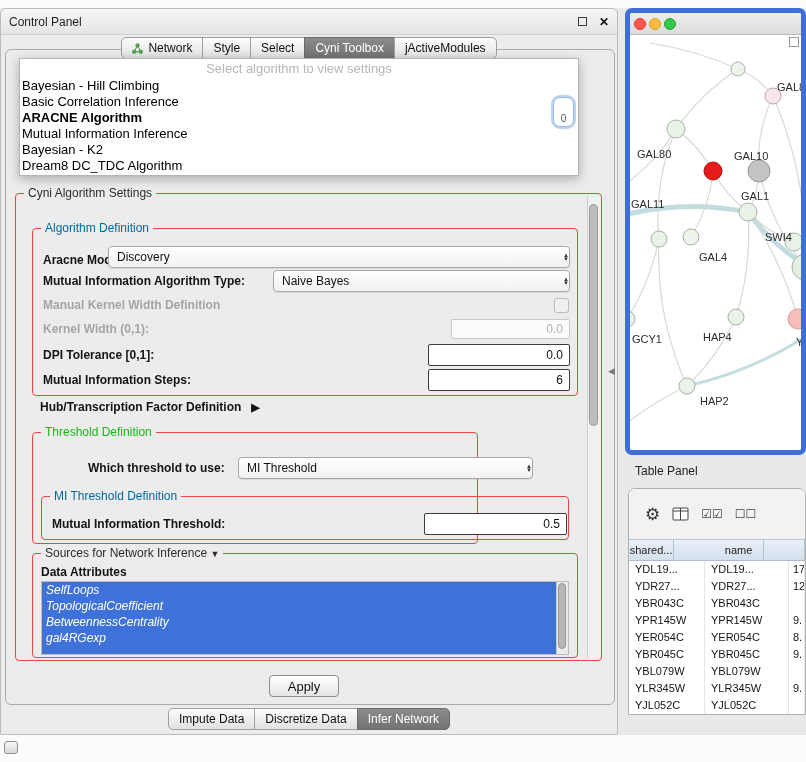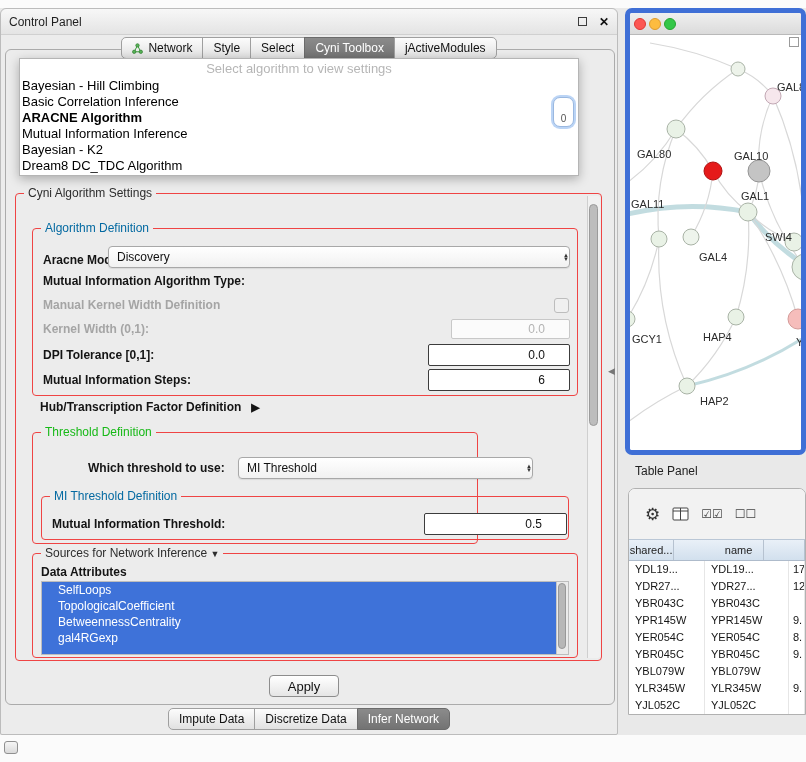--- a/index.html
+++ b/index.html
@@ -40,21 +40,21 @@
   .settings-group { left:14px; top:184px; width:587px; height:468px; }
   .v-scrollbar { position:absolute; top:2px; right:1px; width:13px; height:462px; background:#f1f1f1; border-left:1px solid #cfcfcf; border-radius:0 3px 3px 0; }
   .v-thumb { position:absolute; top:8px; left:1px; width:9px; height:222px; background:#bdbdbd; border:1px solid #9b9b9b; border-radius:6px; }
 
   .lbl { position:absolute; font-size:12px; font-weight:bold; color:#141414; white-space:nowrap; }
   .lbl.disabled { color:#a5a5a5; }
 
   .combo { position:absolute; height:22px; background:linear-gradient(#ffffff,#f1f1f1); border:1px solid #a8a8a8; border-radius:4px; display:flex; align-items:center; justify-content:space-between; font-size:12px; color:#111; padding:0 0 0 8px; box-shadow:0 1px 1px rgba(0,0,0,.08); }
   .combo .arrows { display:flex; flex-direction:column; align-items:center; line-height:4.5px; font-size:6px; color:#333; }
 
-  .field { position:absolute; height:22px; background:#fff; border:1px solid #3c3c3c; border-radius:2px; font-size:12px; color:#111; text-align:right; line-height:20px; padding:0 24px; }
+  .field { position:absolute; height:22px; background:#fff; border:1px solid #3c3c3c; border-radius:2px; font-size:12px; color:#111; text-align:right; line-height:20px; padding:0 6px; }
   .field.disabled { border-color:#c8c8c8; color:#b3b3b3; background:#fbfbfb; line-height:18px; }
 
   .alg-group { left:16px; top:34px; width:546px; height:168px; }
   .lbl-aracne { left:10px; top:24px; }
   #combo-aracne { left:75px; top:17px; width:462px; }
   .lbl-mitype { left:10px; top:45px; }
   #combo-mitype { left:240px; top:41px; width:297px; }
   .lbl-manual { left:10px; top:69px; }
   .checkbox { position:absolute; left:521px; top:69px; width:15px; height:15px; background:#f0f0f0; border:1px solid #bdbdbd; border-radius:3px; }
   .lbl-kernel { left:10px; top:93px; }
@@ -70,21 +70,21 @@
   .thr-group { left:16px; top:238px; width:446px; height:112px; }
   .lbl-which { left:55px; top:28px; }
   #combo-threshold { left:205px; top:24px; width:295px; }
   .mi-group { left:8px; top:63px; width:528px; height:44px; }
   .lbl-mithr { left:10px; top:20px; }
   #field-mithr { left:382px; top:16px; width:143px; }
 
   .src-group { left:16px; top:359px; width:546px; height:105px; }
   .attr-title { position:absolute; left:8px; top:11px; font-size:12px; font-weight:bold; color:#141414; }
   .attr-list { position:absolute; left:8px; top:27px; width:528px; height:74px; background:#fff; border:1px solid #bdbdbd; overflow:hidden; }
-  .attr-item { height:16px; line-height:16px; font-size:12px; color:#fff; background:#3e72d9; padding-left:16px; width:calc(100% - 12px); white-space:nowrap; }
+  .attr-item { height:16px; line-height:16px; font-size:12px; color:#fff; background:#3e72d9; padding-left:4px; width:calc(100% - 12px); white-space:nowrap;font-style:italic; }
   .attr-filler { height:10px; background:#3e72d9; width:calc(100% - 12px); }
   .list-scroll { position:absolute; right:0; top:0; width:12px; height:100%; background:#ebebeb; border-left:1px solid #c6c6c6; }
   .list-thumb { position:absolute; left:1px; top:1px; width:8px; height:66px; background:#b7b7b7; border:1px solid #989898; border-radius:4px; }
 
   .apply-btn { position:absolute; left:268px; top:666px; width:70px; height:22px; font-size:13px; font-family:inherit; color:#111; background:linear-gradient(#ffffff,#e5e5e5); border:1px solid #8d8d8d; border-radius:4px; }
 
   
   .net-window { position:absolute; left:625px; top:8px; width:181px; height:447px; border:5px solid #3f6fd6; border-radius:7px; background:#fff; overflow:hidden; }
   .net-titlebar { height:22px; background:linear-gradient(#efefef,#dbdbdb); border-bottom:1px solid #b9b9b9; display:flex; align-items:center; gap:3px; padding-left:4px; }
   .light { width:12px; height:12px; border-radius:50%; display:inline-block; }
@@ -175,20 +175,27 @@
       <span class="lbl lbl-aracne">Aracne Mode:</span>
       <div class="combo" id="combo-aracne">
         <span>Discovery</span>
         <span class="arrows">
             <span>▲</span>
             <span>▼</span>
           </span>
       </div>
 
       <span class="lbl lbl-mitype">Mutual Information Algorithm Type:</span>
+      <div class="combo" id="combo-mitype">
+        <span>Naive Bayes</span>
+        <span class="arrows">
+            <span>▲</span>
+            <span>▼</span>
+          </span>
+      </div>
 
       <span class="lbl lbl-manual disabled">Manual Kernel Width Definition</span>
       <span class="checkbox"></span>
 
       <span class="lbl lbl-kernel disabled">Kernel Width (0,1):</span>
       <div class="field disabled" id="field-kernel">0.0</div>
 
       <span class="lbl lbl-dpi">DPI Tolerance [0,1]:</span>
       <div class="field" id="field-dpi">0.0</div>
 

